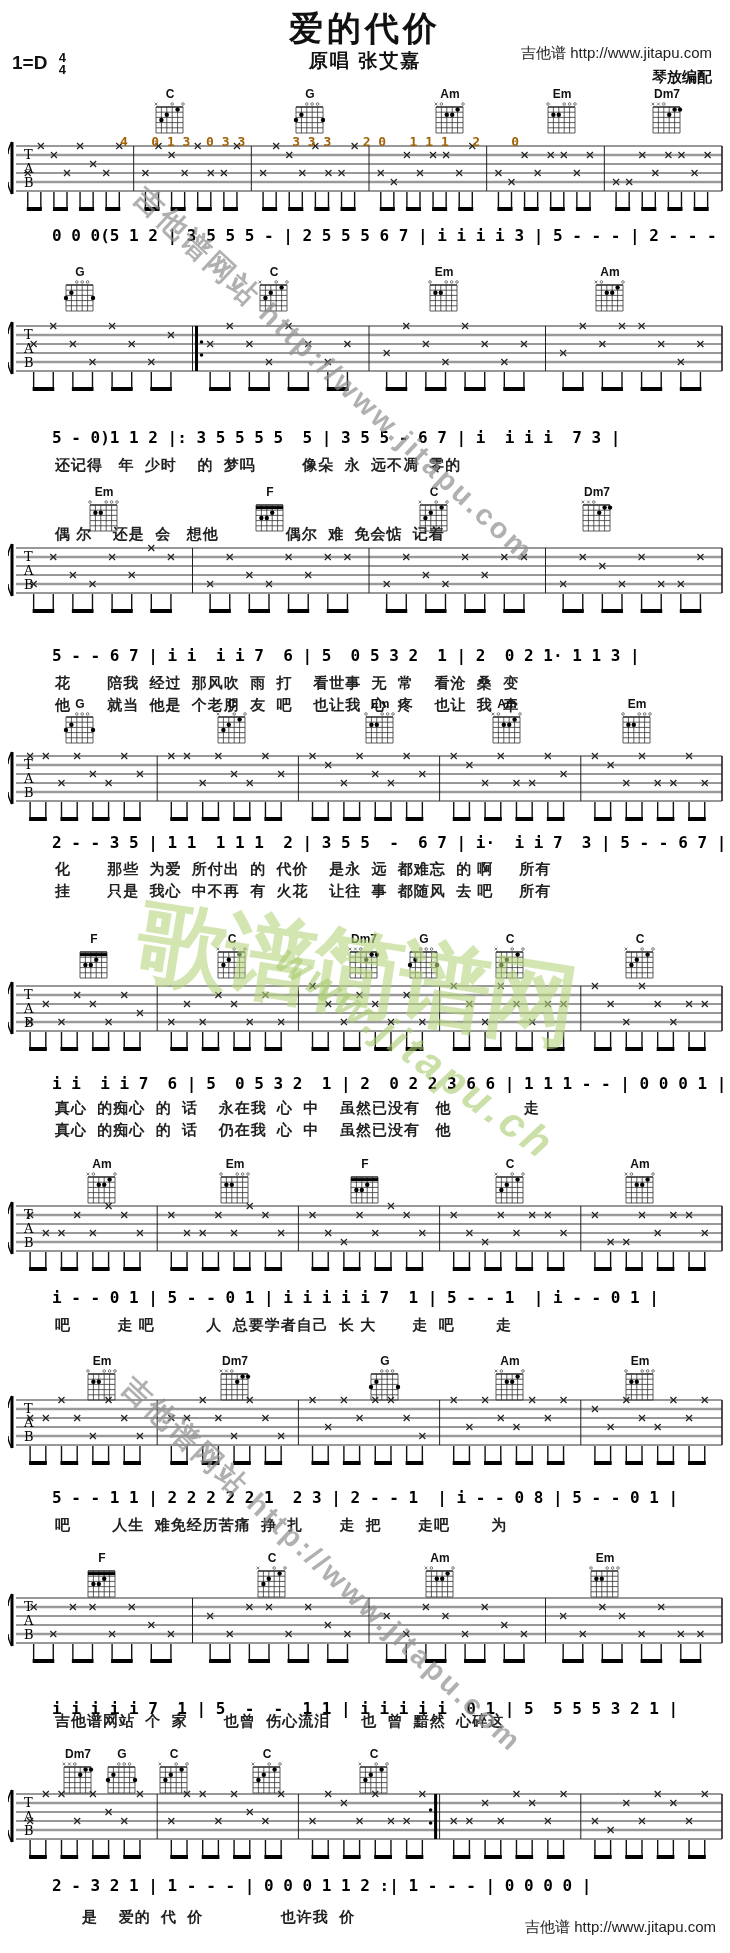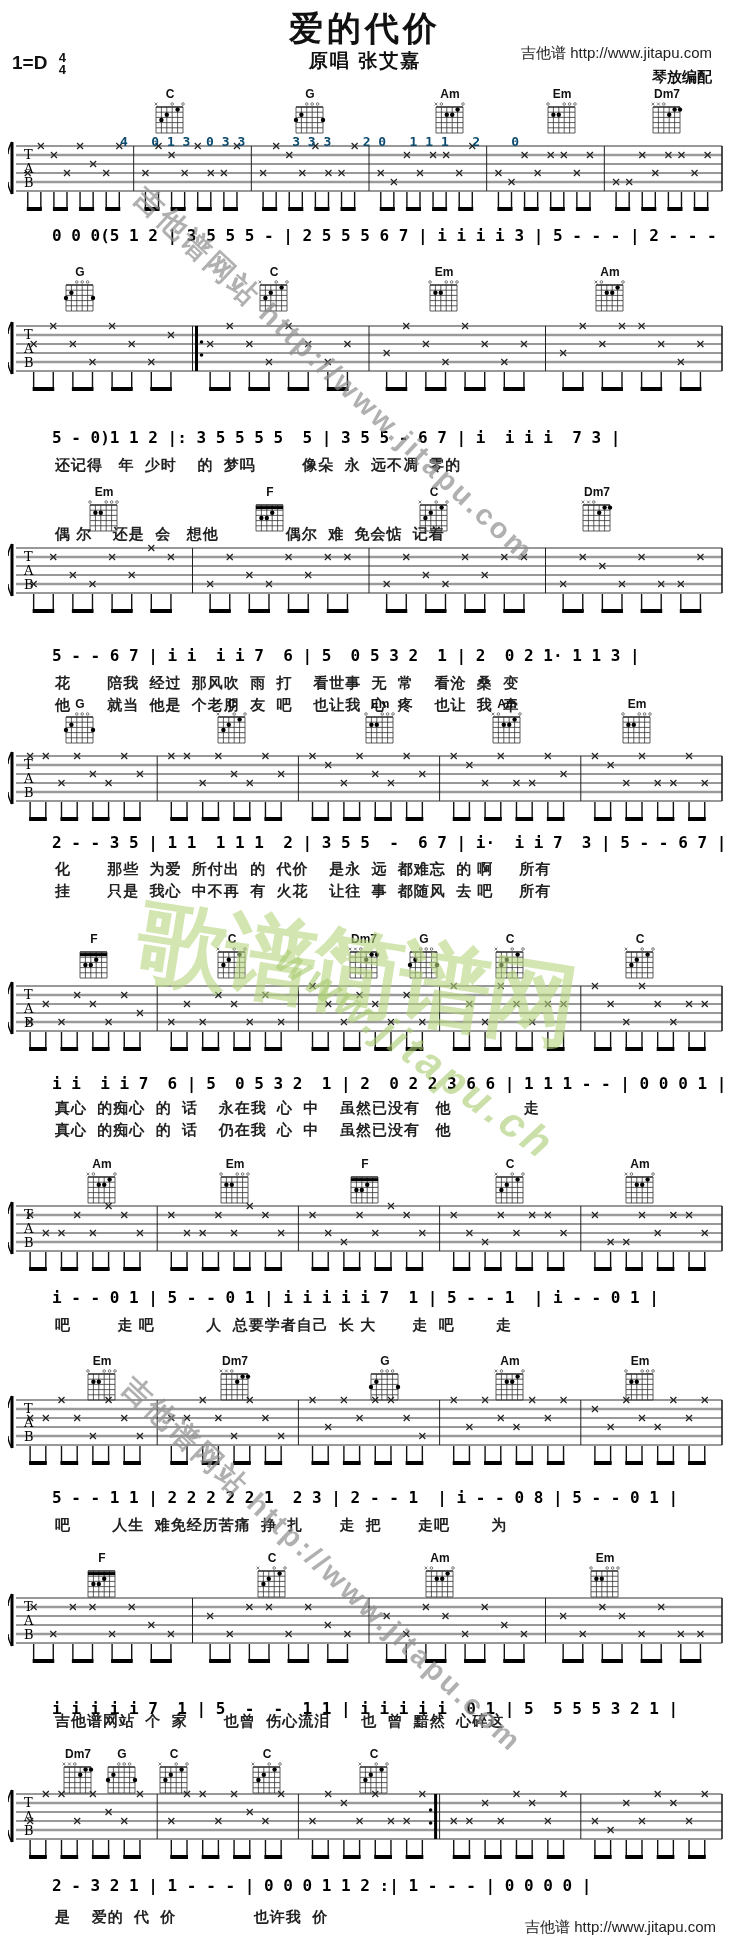--- a/index.html
+++ b/index.html
@@ -11,21 +11,21 @@
   .site-top{top:44px;right:18px;font-size:15px;color:#222;}
   .arranger{top:68px;right:18px;font-size:15px;font-weight:bold;}
   .keysig{top:52px;left:12px;font-size:19px;font-weight:bold;}
   .keysig .frac{display:inline-block;vertical-align:middle;text-align:center;font-size:13px;line-height:12px;
         font-weight:bold;margin-left:6px;}
   .melody{white-space:pre;font-family:"DejaVu Sans Mono",monospace;font-weight:bold;
         font-size:16px;color:#000;left:52px;}
   .lyrics{white-space:pre;font-size:15px;font-weight:bold;color:#222;left:55px;letter-spacing:1px;}
   .chord-block{width:44px;text-align:center;}
   .chord-label{font-size:12px;font-weight:bold;line-height:13px;}
-  .intro-tab{white-space:pre;font-family:"DejaVu Sans Mono",monospace;font-weight:bold;font-size:13px;color:#0c4a6e;}
+  .intro-tab{white-space:pre;font-family:"DejaVu Sans Mono",monospace;font-weight:bold;font-size:13px;color:#a16207;}
   .wm-gray{color:#8f8f8f;opacity:.7;font-size:29px;font-weight:bold;letter-spacing:3px;
         transform-origin:left top;transform:rotate(43deg);white-space:nowrap;pointer-events:none;z-index:5;}
   .wm-green-big{color:#b6d57e;opacity:.6;font-size:92px;font-weight:bold;letter-spacing:-4px;
         transform-origin:left top;transform:rotate(9deg);white-space:nowrap;pointer-events:none;z-index:5;}
   .wm-green-small{color:#a8cc6f;opacity:.6;font-size:42px;font-weight:bold;font-style:italic;letter-spacing:4px;
         transform-origin:left top;transform:rotate(36deg);white-space:nowrap;pointer-events:none;z-index:5;}
   .footer-site{top:1918px;right:14px;font-size:15px;color:#222;}
   svg{display:block;}
 </style>
 </head>
@@ -2457,21 +2457,21 @@
           <line x1="678.0533333333333" y1="30" x2="684.0533333333333" y2="36" stroke="#222" stroke-width="1.2"></line>
           <line x1="678.0533333333333" y1="36" x2="684.0533333333333" y2="30" stroke="#222" stroke-width="1.2"></line>
           <line x1="693.7422222222223" y1="3" x2="699.7422222222223" y2="9" stroke="#222" stroke-width="1.2"></line>
           <line x1="693.7422222222223" y1="9" x2="699.7422222222223" y2="3" stroke="#222" stroke-width="1.2"></line>
           <line x1="681.0533333333333" y1="52" x2="681.0533333333333" y2="70" stroke="#111" stroke-width="1.4"></line>
           <line x1="696.7422222222223" y1="52" x2="696.7422222222223" y2="70" stroke="#111" stroke-width="1.4"></line>
           <line x1="680.0533333333333" y1="69" x2="697.7422222222223" y2="69" stroke="#000" stroke-width="4"></line>
         </svg>
       </div>
       <div class="abs melody" style="top: 1876px;">2 - 3 2 1 | 1 - - - | 0 0 0 1 1 2 :| 1 - - - | 0 0 0 0 |</div>
-      <div class="abs lyrics" style="top: 1908px;">是    爱的  代  价               也许我  价</div>
+      <div class="abs lyrics" style="top: 1908px; margin-left: 27px;">是    爱的  代  价               也许我  价</div>
     </div>
 
   <div class="abs wm-gray" style="left:152px;top:178px">吉他谱网站 http://www.jitapu.com</div>
   <div class="abs wm-gray" style="left:140px;top:1368px">吉他谱网站 http://www.jitapu.com</div>
   <div class="abs wm-green-big" style="left:148px;top:878px">歌谱简谱网</div>
   <div class="abs wm-green-small" style="left:295px;top:935px">www.jitapu.ch</div>
 
   <div class="abs footer-site">吉他谱 http://www.jitapu.com</div>
 </div>
 

